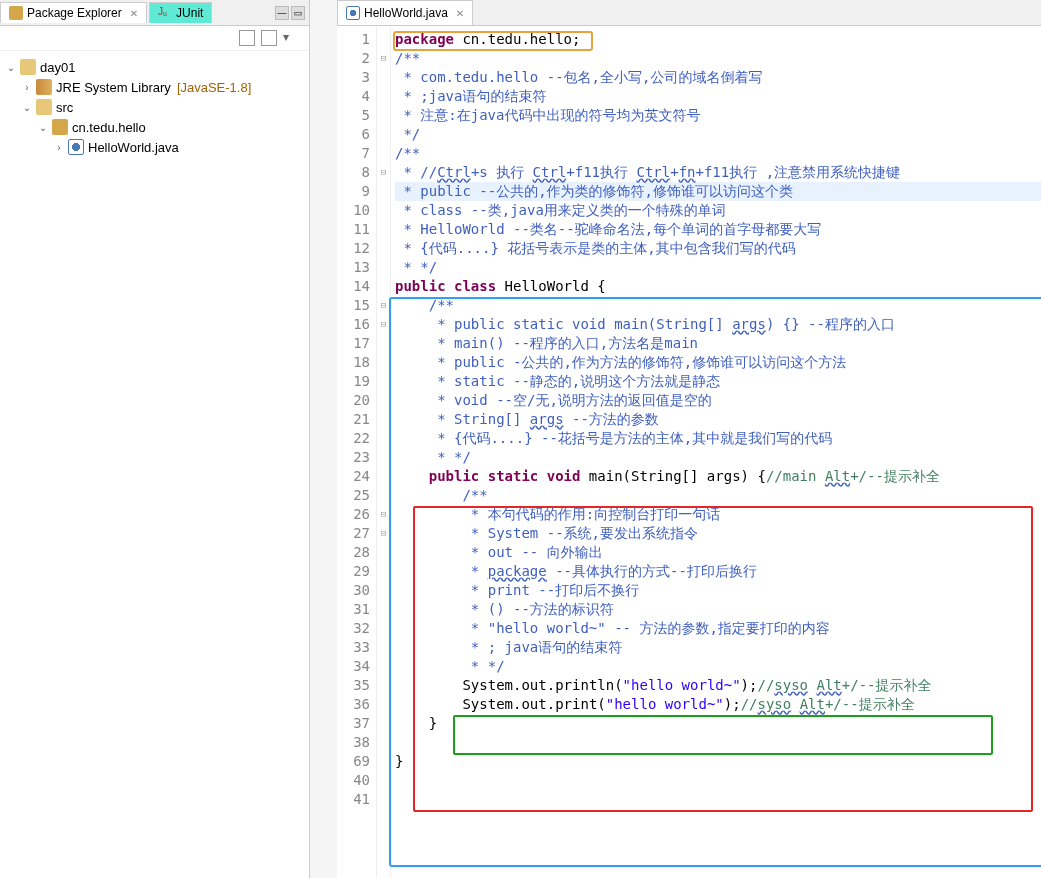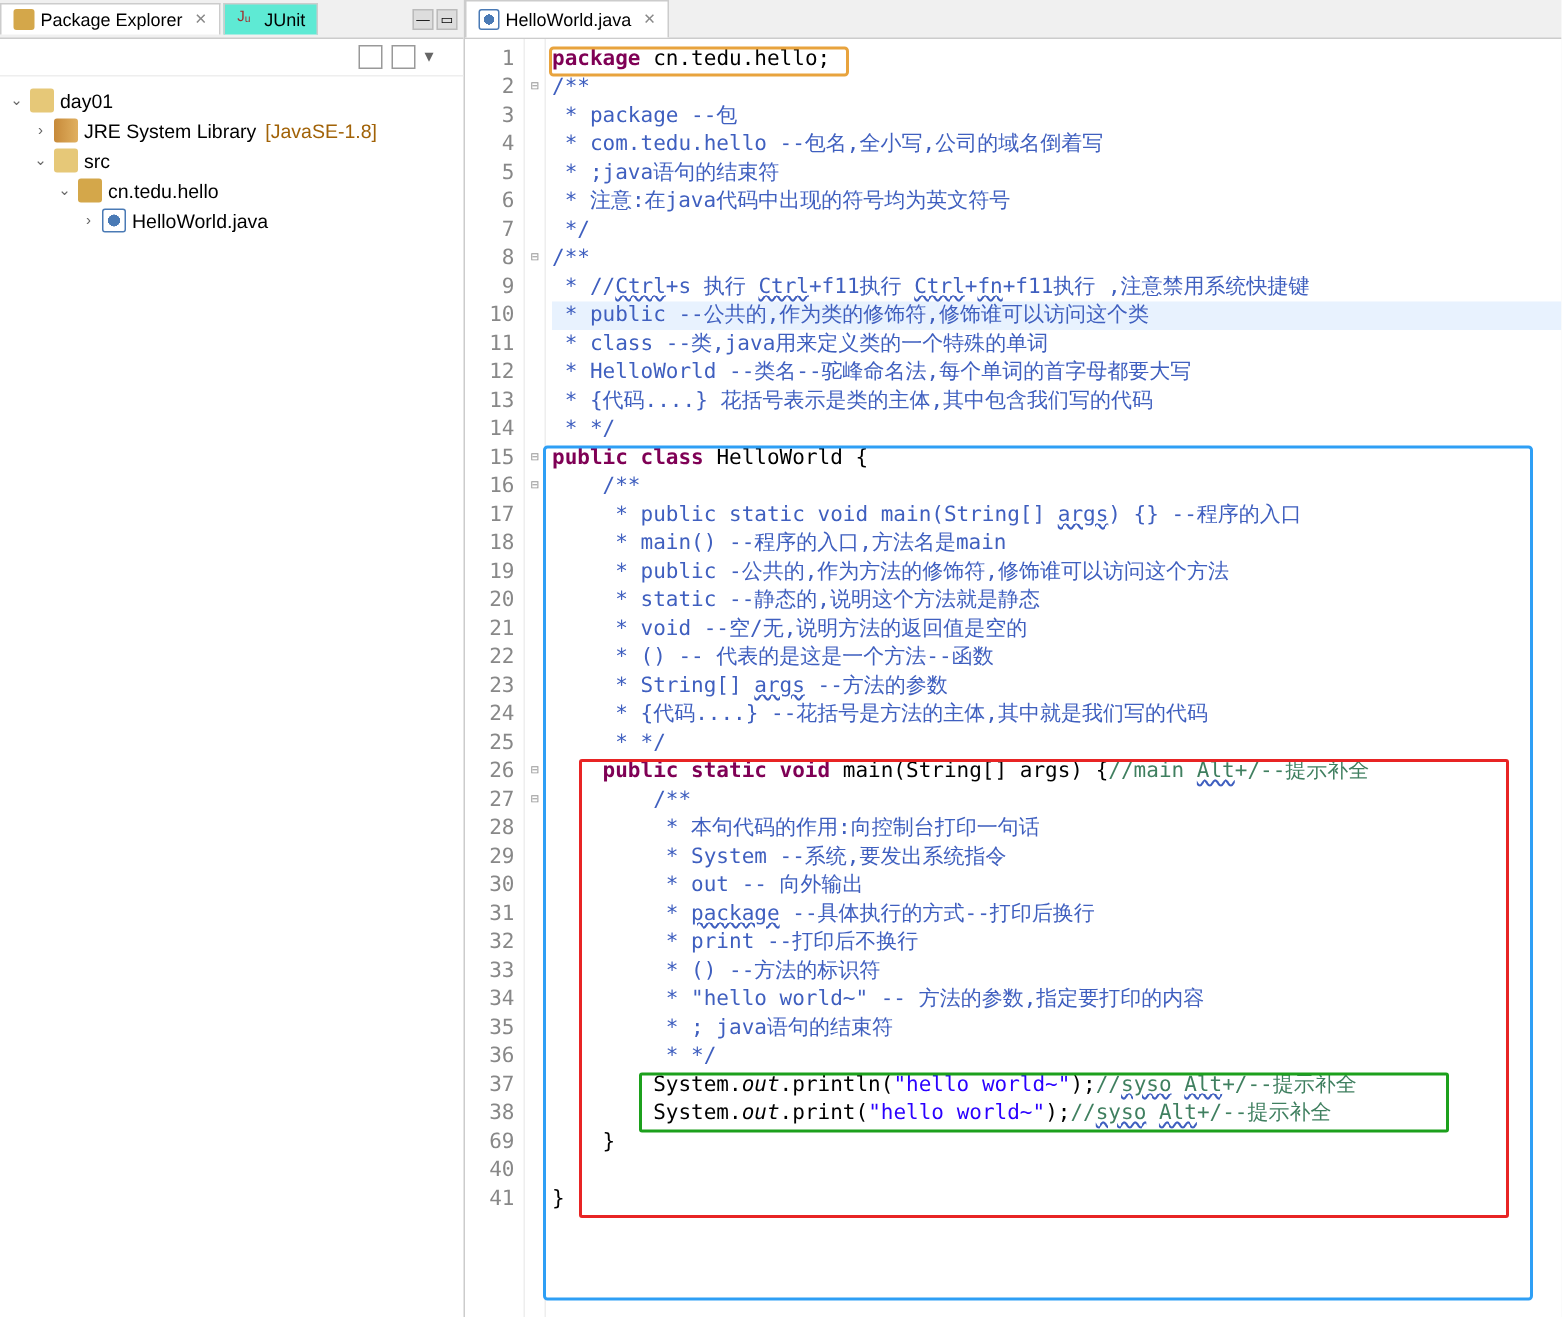--- a/index.html
+++ b/index.html
@@ -1,17 +1,17 @@
 <!DOCTYPE html>
 <html><head>
 <meta charset="utf-8">
 <style>
 * { margin: 0; padding: 0; box-sizing: border-box; }
 body { font-family: "Segoe UI", Tahoma, sans-serif; font-size: 12px; background: #f5f5f5; width: 1041px; height: 878px; overflow: hidden; }
-.container { display: flex; height: 100%; }
+.container { display: flex; height: 100%; gap: 27px; }
 .left-panel { width: 310px; background: #fff; border-right: 1px solid #ccc; display: flex; flex-direction: column; }
 .tabs-bar { display: flex; align-items: center; height: 26px; background: #f0f0f0; border-bottom: 1px solid #ccc; }
 .tab { display: flex; align-items: center; padding: 3px 8px; background: #fff; border: 1px solid #ccc; border-bottom: none; margin-right: 2px; gap: 4px; }
 .tab.inactive { background: #5eead4; }
 .tab-icon { width: 14px; height: 14px; display: inline-block; }
 .close-x { margin-left: 4px; color: #888; cursor: pointer; font-size: 10px; }
 .spacer { flex: 1; }
 .minmax { display: flex; gap: 2px; padding-right: 4px; }
 .minmax span { width: 14px; height: 14px; background: #ddd; border: 1px solid #bbb; font-size: 9px; text-align: center; line-height: 12px; }
 .toolbar-row { display: flex; justify-content: flex-end; padding: 4px 10px; gap: 6px; border-bottom: 1px solid #eee; }
@@ -33,21 +33,21 @@
 .fold-col { width: 14px; background: #fff; border-right: 1px solid #eee; line-height: 19px; padding-top: 4px; }
 .fold-col div { height: 19px; text-align: center; font-size: 9px; color: #999; }
 .code { flex: 1; padding-top: 4px; padding-left: 4px; line-height: 19px; position: relative; }
 .code-line { height: 19px; white-space: pre; }
 .kw { color: #7f0055; font-weight: bold; }
 .cm { color: #3f5fbf; }
 .cm2 { color: #3f7f5f; }
 .str { color: #2a00ff; }
 .blk { color: #000; }
 .ul { text-decoration: underline; text-decoration-style: wavy; text-decoration-color: #3f5fbf; text-align: right; }
-.it { font-style: italic; }
+.it { }
 .hl-line { background: #e8f2fe; }
 
 .box-orange { position: absolute; border: 2px solid #e8a33d; border-radius: 3px; pointer-events: none; }
 .box-blue { position: absolute; border: 2px solid #2e9ff5; border-radius: 3px; pointer-events: none; }
 .box-red { position: absolute; border: 2px solid #e82424; border-radius: 2px; pointer-events: none; }
 .box-green { position: absolute; border: 2px solid #1ca01c; border-radius: 2px; pointer-events: none; }
 
 
 .ic-pkg { background: linear-gradient(#d4a74a,#d4a74a); border-radius: 2px; }
 .ic-folder { background: #e6c878; border-radius: 2px; }
@@ -209,40 +209,38 @@
           <div></div>
         </div>
       <div class="code" id="code">
 
         <div class="box-orange" id="box-orange" style="top: 5px; left: 2px; width: 200px; height: 20px;"></div>
         <div class="box-blue" id="box-blue" style="top: 271px; left: -2px; width: 660px; height: 570px;"></div>
         <div class="box-red" id="box-red" style="top: 480px; left: 22px; width: 620px; height: 306px;"></div>
         <div class="box-green" id="box-green" style="top: 689px; left: 62px; width: 540px; height: 40px;"></div>
       <div class="code-line"><span class="kw">package</span><span class="blk"> cn.tedu.hello;</span></div>
           <div class="code-line"><span class="cm">/**</span></div>
-          <div class="code-line"><span class="cm"> * package --包</span></div>
           <div class="code-line"><span class="cm"> * com.tedu.hello --包名,全小写,公司的域名倒着写</span></div>
           <div class="code-line"><span class="cm"> * ;java语句的结束符</span></div>
           <div class="code-line"><span class="cm"> * 注意:在java代码中出现的符号均为英文符号</span></div>
           <div class="code-line"><span class="cm"> */</span></div>
           <div class="code-line"><span class="cm">/**</span></div>
           <div class="code-line"><span class="cm"> * //</span><span class="cm ul">Ctrl</span><span class="cm">+s 执行 </span><span class="cm ul">Ctrl</span><span class="cm">+f11执行 </span><span class="cm ul">Ctrl</span><span class="cm">+</span><span class="cm ul">fn</span><span class="cm">+f11执行 ,注意禁用系统快捷键</span></div>
           <div class="code-line hl-line"><span class="cm"> * public --公共的,作为类的修饰符,修饰谁可以访问这个类</span></div>
           <div class="code-line"><span class="cm"> * class --类,java用来定义类的一个特殊的单词</span></div>
           <div class="code-line"><span class="cm"> * HelloWorld --类名--驼峰命名法,每个单词的首字母都要大写</span></div>
           <div class="code-line"><span class="cm"> * {代码....} 花括号表示是类的主体,其中包含我们写的代码</span></div>
           <div class="code-line"><span class="cm"> * */</span></div>
           <div class="code-line"><span class="kw">public class</span><span class="blk"> HelloWorld {</span></div>
           <div class="code-line"><span class="cm">    /**</span></div>
           <div class="code-line"><span class="cm">     * public static void main(String[] </span><span class="cm ul">args</span><span class="cm">) {} --程序的入口</span></div>
           <div class="code-line"><span class="cm">     * main() --程序的入口,方法名是main</span></div>
           <div class="code-line"><span class="cm">     * public -公共的,作为方法的修饰符,修饰谁可以访问这个方法</span></div>
           <div class="code-line"><span class="cm">     * static --静态的,说明这个方法就是静态</span></div>
           <div class="code-line"><span class="cm">     * void --空/无,说明方法的返回值是空的</span></div>
-          <div class="code-line"><span class="cm">     * () -- 代表的是这是一个方法--函数</span></div>
           <div class="code-line"><span class="cm">     * String[] </span><span class="cm ul">args</span><span class="cm"> --方法的参数</span></div>
           <div class="code-line"><span class="cm">     * {代码....} --花括号是方法的主体,其中就是我们写的代码</span></div>
           <div class="code-line"><span class="cm">     * */</span></div>
           <div class="code-line"><span class="blk">    </span><span class="kw">public static void</span><span class="blk"> main(String[] args) {</span><span class="cm2">//main </span><span class="cm2 ul">Alt</span><span class="cm2">+/--提示补全</span></div>
           <div class="code-line"><span class="cm">        /**</span></div>
           <div class="code-line"><span class="cm">         * 本句代码的作用:向控制台打印一句话</span></div>
           <div class="code-line"><span class="cm">         * System --系统,要发出系统指令</span></div>
           <div class="code-line"><span class="cm">         * out -- 向外输出</span></div>
           <div class="code-line"><span class="cm">         * </span><span class="cm ul">package</span><span class="cm"> --具体执行的方式--打印后换行</span></div>
           <div class="code-line"><span class="cm">         * print --打印后不换行</span></div>

